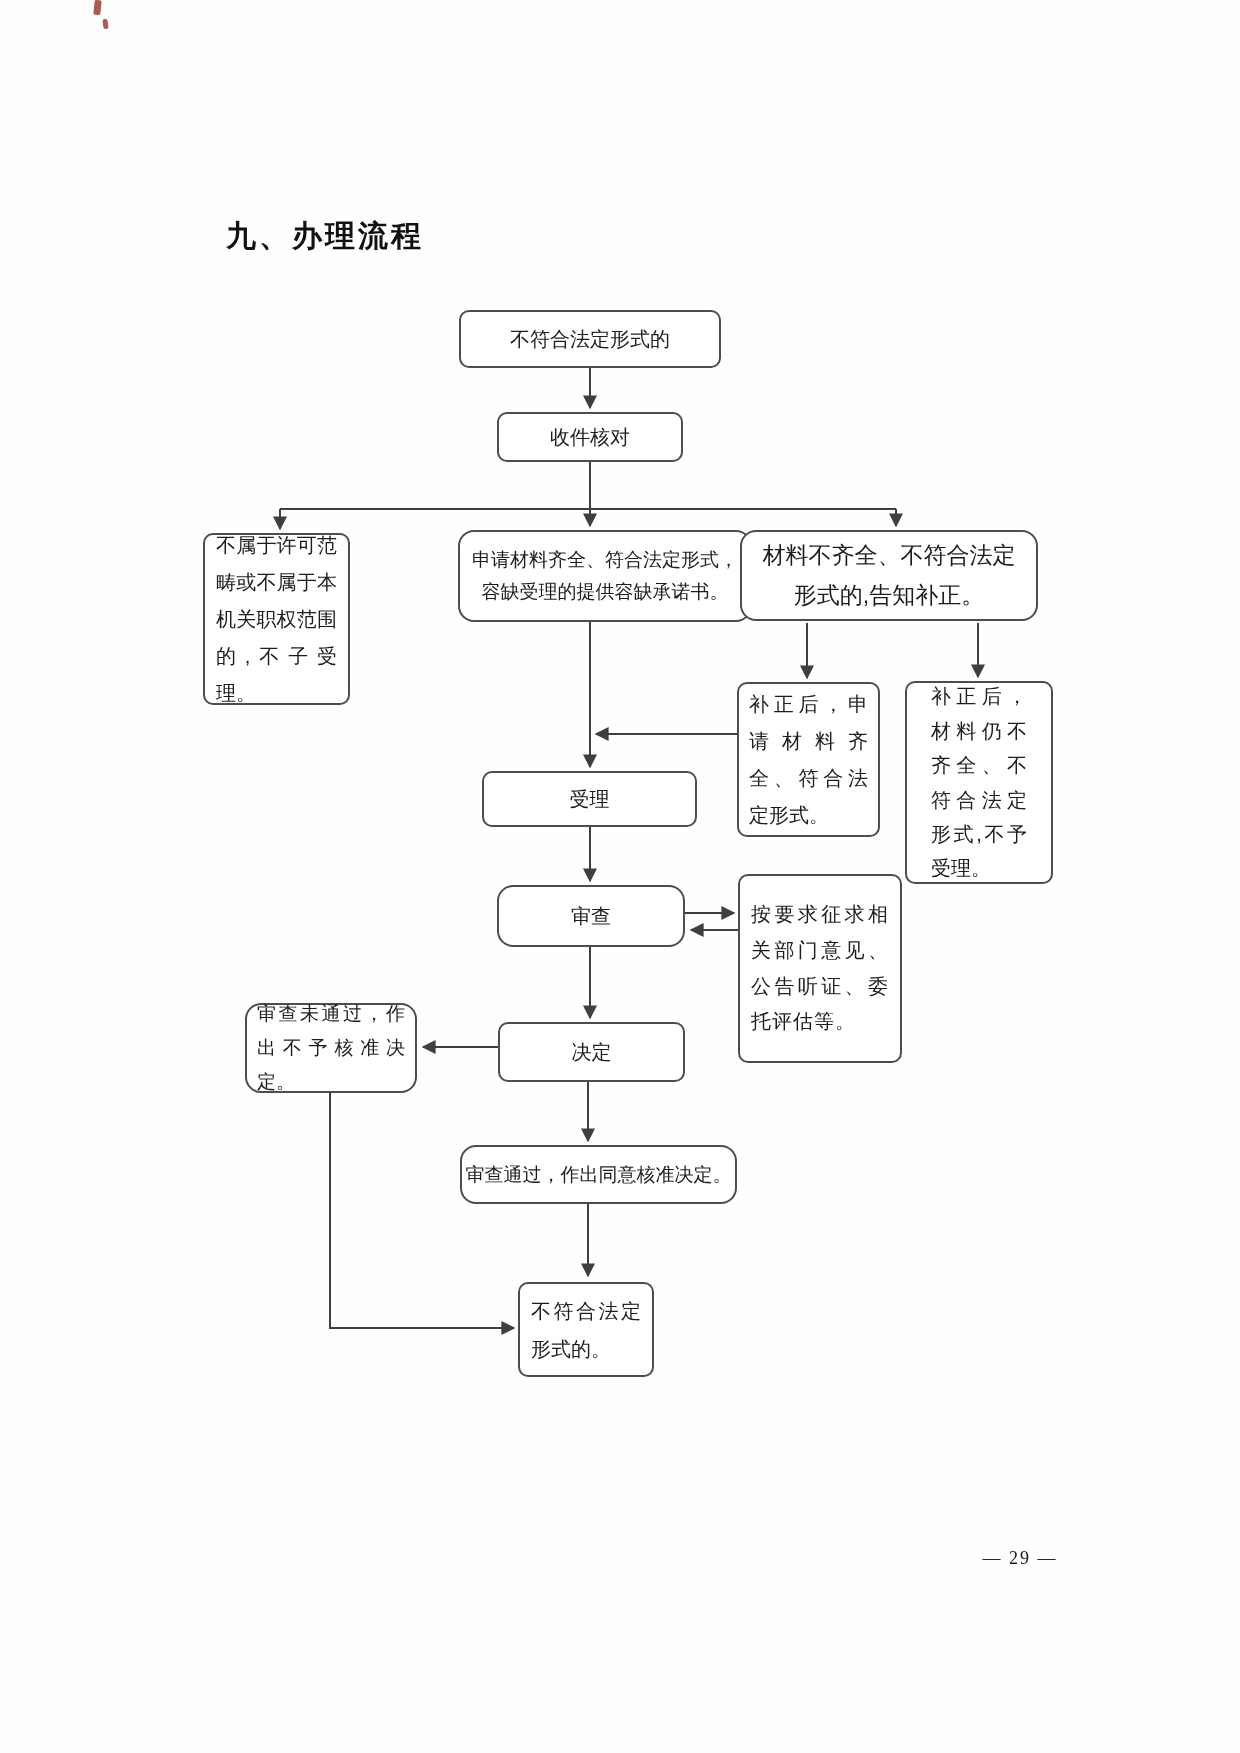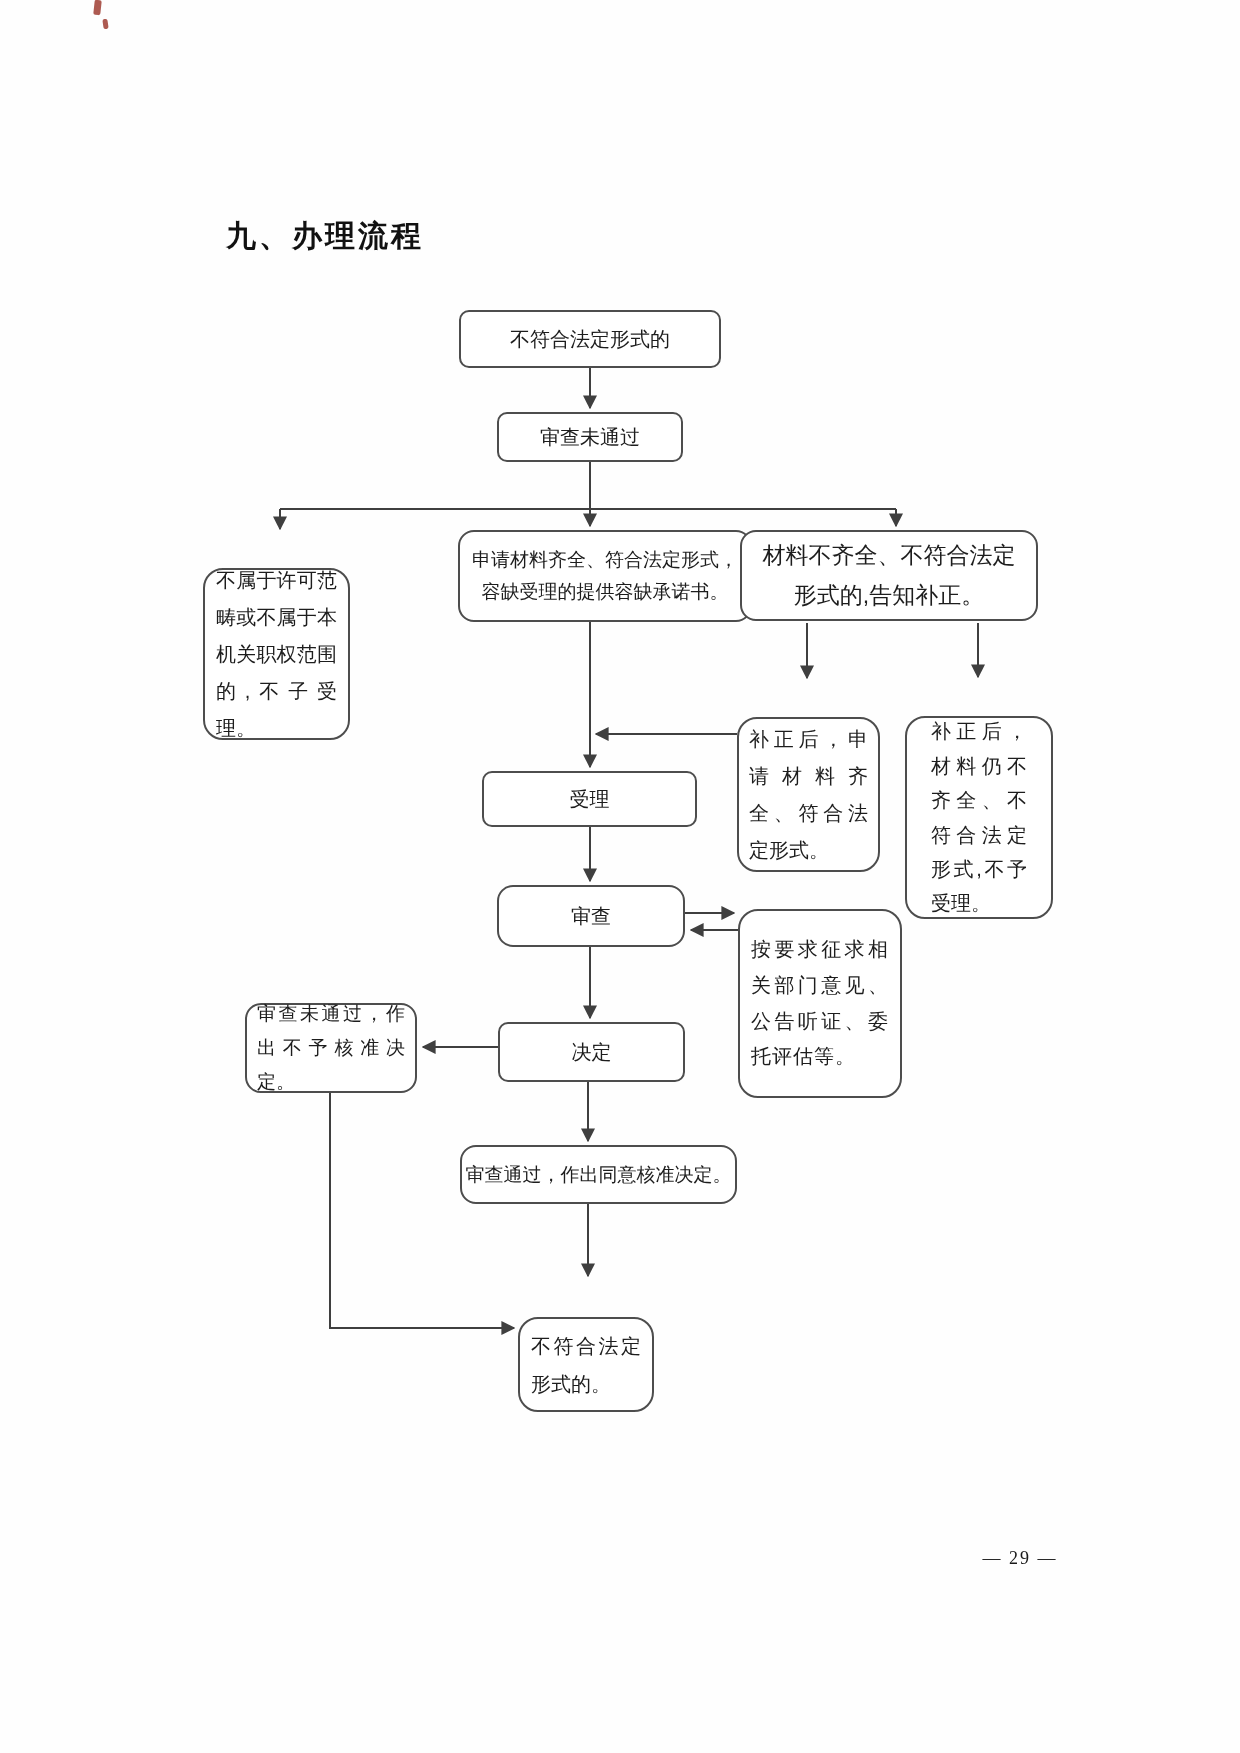--- a/index.html
+++ b/index.html
@@ -20,21 +20,21 @@
     position:absolute;
     box-sizing:border-box;
     background:#fff;
     border:2px solid #4d4d4d;
     display:flex;align-items:center;justify-content:center;
     color:#1d1d1d;
     font-size:20px;
   }
   .r-small{border-radius:10px;}
   .r-mid{border-radius:16px;}
-  .r-big{border-radius:20px;margin-top:35px;}
+  .r-big{border-radius:10px;}
   .center{text-align:center;}
   .just{text-align:justify;text-align-last:left;}
   .flow-box .txt{width:100%;}
   svg.connectors{position:absolute;left:0;top:0;pointer-events:none;}
   #page-number{
     position:absolute;left:940px;top:1548px;width:160px;
     font-family:"Liberation Serif","DejaVu Serif",serif;
     font-size:18px;color:#1a1a1a;text-align:center;letter-spacing:2px;
   }
   .scan-artifact{position:absolute;background:#983125;opacity:.8;border-radius:2px;}
@@ -89,21 +89,21 @@
 
       <polyline points="330,1093 330,1328 514,1328" marker-end="url(#arr)"></polyline>
     </g>
   </svg>
 
   <div class="flow-box r-small center" style="left:459px;top:310px;width:262px;height:58px;">
     <div class="txt">不符合法定形式的</div>
   </div>
 
   <div class="flow-box r-small center" style="left:497px;top:412px;width:186px;height:50px;">
-    <div class="txt">审查未通过</div>
+    <div class="txt">收件核对</div>
   </div>
 
   <div class="flow-box r-big just" style="left:203px;top:533px;width:147px;height:172px;padding:8px 11px;line-height:1.85;">
     <div class="txt">不属于许可范畴或不属于本机关职权范围的,不子受理。</div>
   </div>
 
   <div class="flow-box r-mid center" style="left:443px;top:530px;width:294px;height:92px;padding:6px 8px;font-size:19px;line-height:1.7;margin-left:15px;">
     <div class="txt">申请材料齐全、符合法定形式，容缺受理的提供容缺承诺书。</div>
   </div>
 

